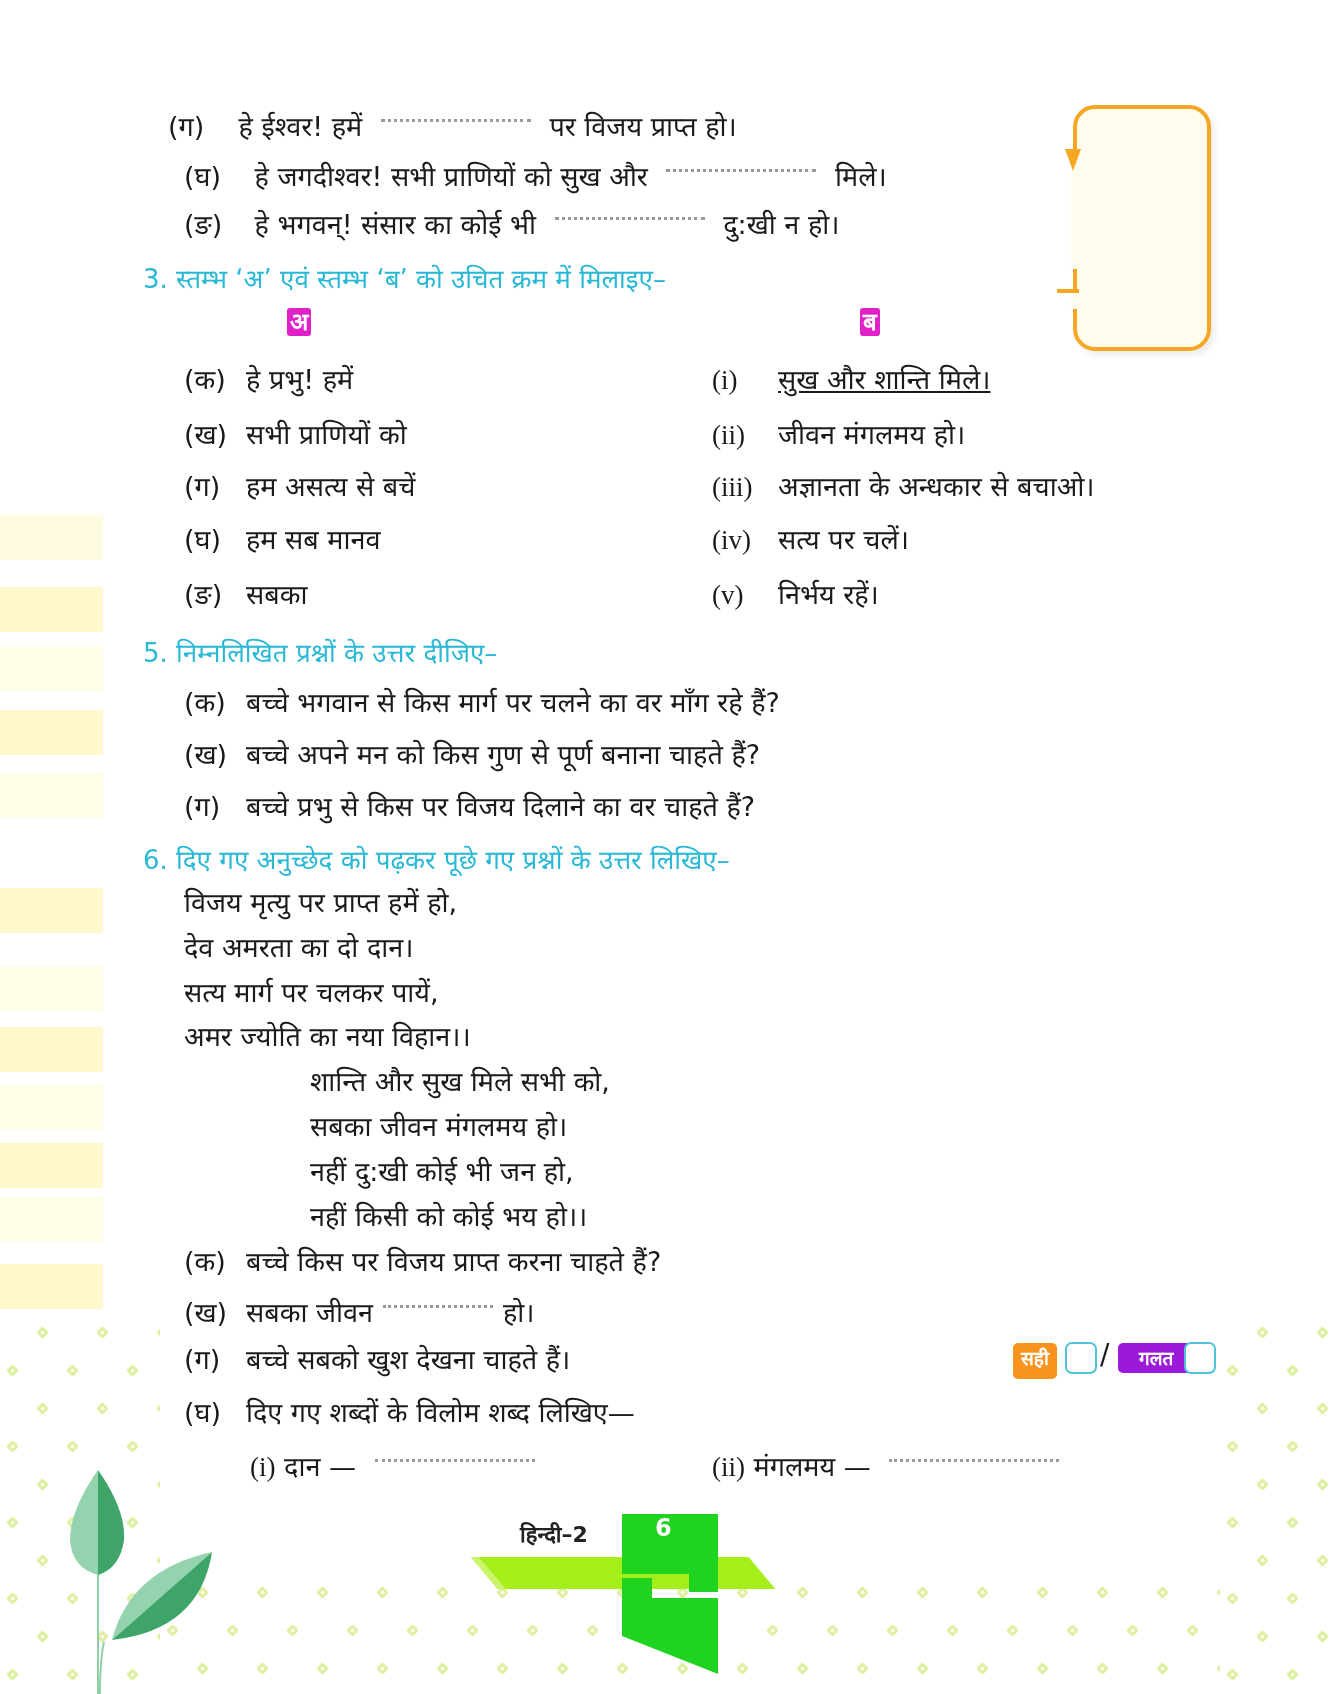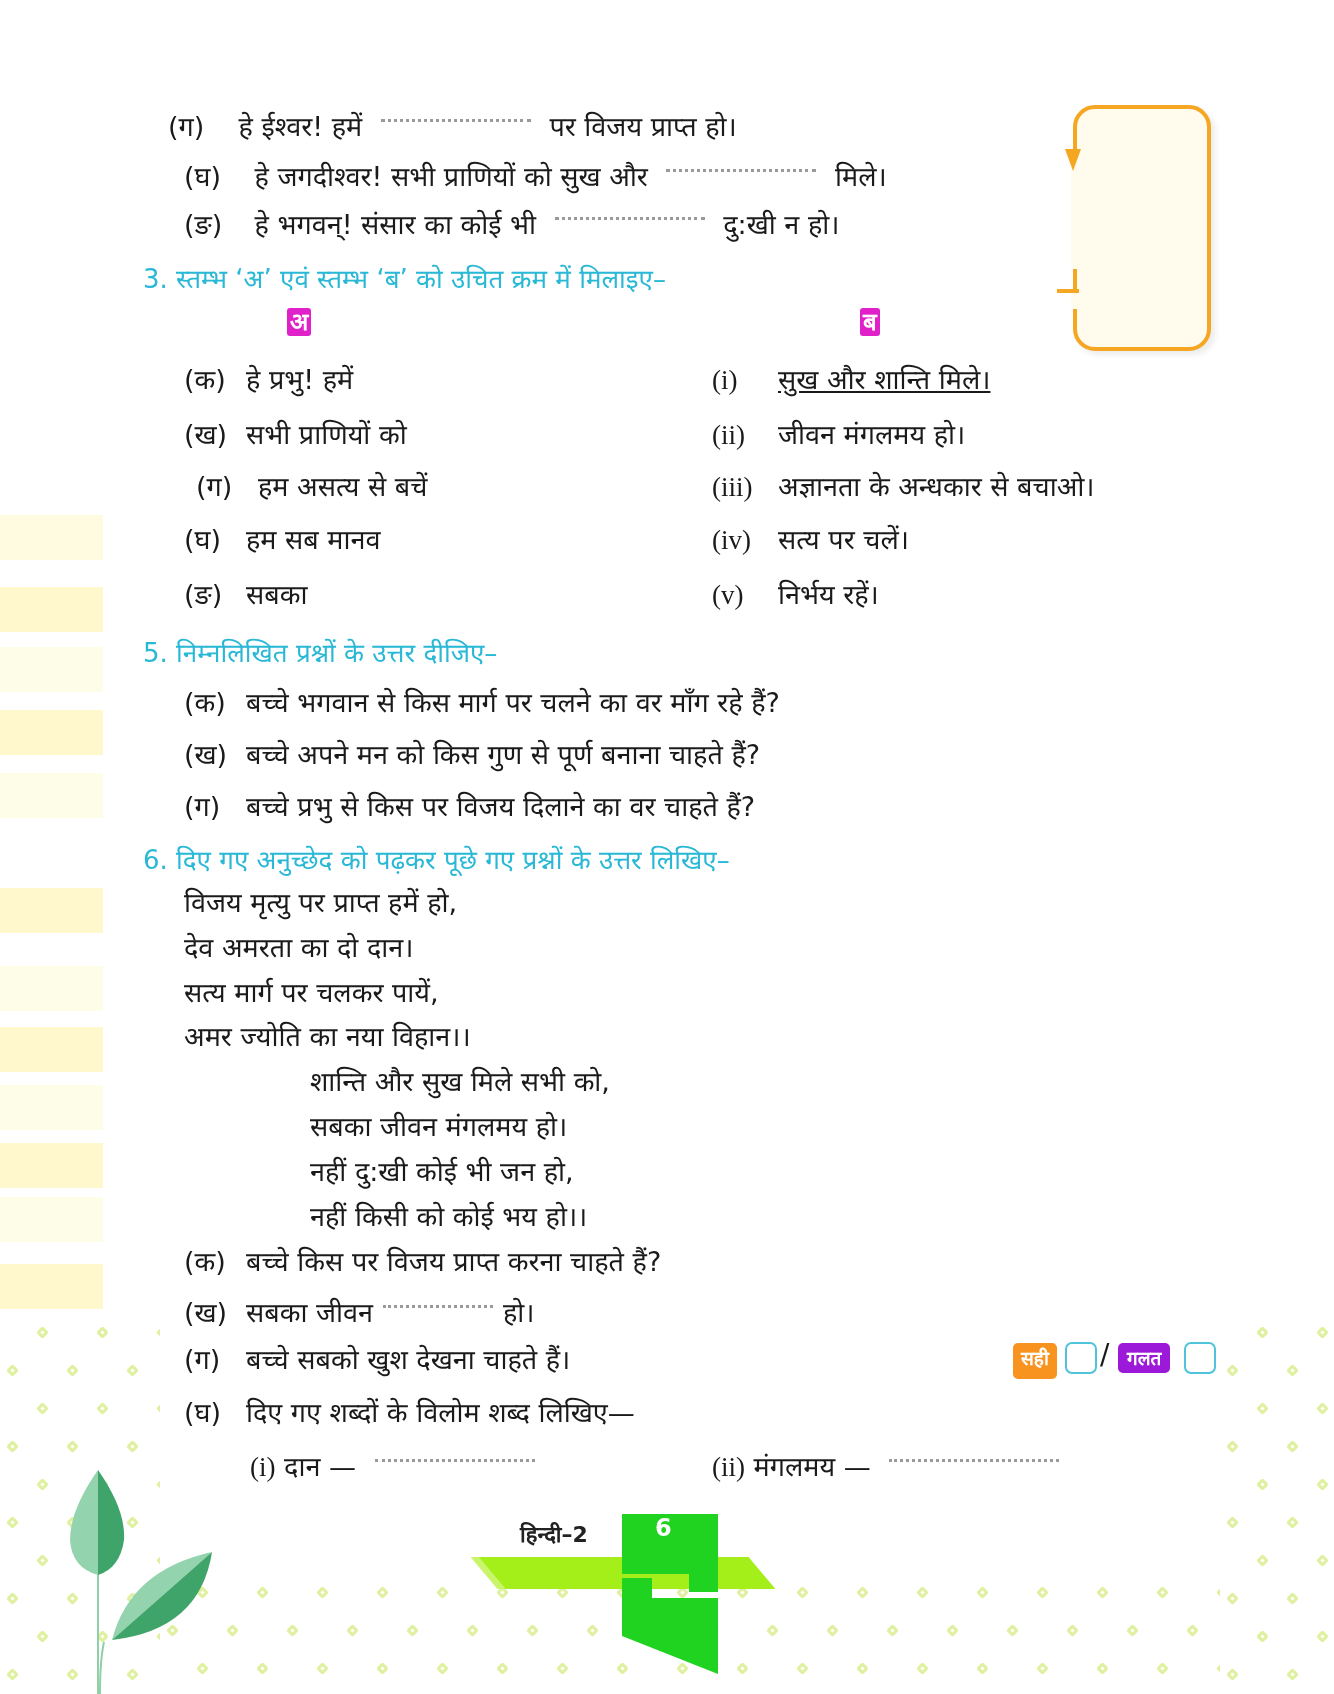--- a/index.html
+++ b/index.html
@@ -44,21 +44,21 @@
   .col-tag {
     position: absolute; background: #e020c8; color: #fff; font-weight: bold;
     font-size: 24px; line-height: 28px; padding: 0 3px; border-radius: 3px;
   }
 
   .sahi {
     position: absolute; left: 1013px; top: 1343px; height: 36px; padding: 0 8px;
     background: #f7931e; color: #fff; font-weight: bold; font-size: 19px; line-height: 30px; border-radius: 5px;
   }
   .galat {
-    position: absolute; left: 1118px; top: 1343px; height: 30px; padding: 0 9px;
+    position: absolute; left: 1118px; top: 1343px; height: 30px; padding: 0 21px;
     background: #9c19d9; color: #fff; font-weight: bold; font-size: 19px; line-height: 30px; border-radius: 5px;
   }
   .chk { position: absolute; top: 1342px; width: 28px; height: 28px; border: 2px solid #4fc3d9; border-radius: 7px; background: #fff; }
   .slash { position: absolute; left: 1100px; top: 1338px; font-size: 28px; }
 
   .footer-title { position: absolute; left: 520px; top: 1518px; font-size: 22px; font-weight: bold; color: #222; }
   .pg-band {
     position: absolute; left: 492px; top: 1557px; width: 270px; height: 32px; background: #a4ee1a;
     transform: skewX(40deg);
   }
@@ -231,21 +231,21 @@
   </div>
 </div>
 
 <div class="heading" style="left:143px;top:262px;">3.  स्तम्भ ‘अ’ एवं स्तम्भ ‘ब’ को उचित क्रम में मिलाइए–</div>
 <div class="col-tag" style="left:287px;top:308px;">अ</div>
 <div class="col-tag" style="left:860px;top:308px;">ब</div>
 
 <div>
   <div class="line" style="left:184px;top:362px;"><span class="lbl">(क)</span><span>हे प्रभु! हमें</span></div>
   <div class="line" style="left:184px;top:417px;"><span class="lbl">(ख)</span><span>सभी प्राणियों को</span></div>
-  <div class="line" style="left:184px;top:469px;margin-left:12px;"><span class="lbl">(ग)</span><span>हम असत्य से बचें</span></div>
+  <div class="line" style="left:184px;top:469px;"><span class="lbl">(ग)</span><span>हम असत्य से बचें</span></div>
   <div class="line" style="left:184px;top:522px;"><span class="lbl">(घ)</span><span>हम सब मानव</span></div>
   <div class="line" style="left:184px;top:577px;"><span class="lbl">(ङ)</span><span>सबका</span></div>
 </div>
 
 <div>
   <div class="line" style="left:712px;top:362px;font-family:'Liberation Serif',serif;text-decoration:underline;"><span style="display:inline-block;width:66px;">(i)</span><span style="font-family:'DejaVu Sans',sans-serif;">सुख और शान्ति मिले।</span></div>
   <div class="line" style="left:712px;top:417px;font-family:'Liberation Serif',serif;"><span style="display:inline-block;width:66px;">(ii)</span><span style="font-family:'DejaVu Sans',sans-serif;">जीवन मंगलमय हो।</span></div>
   <div class="line" style="left:712px;top:469px;font-family:'Liberation Serif',serif;"><span style="display:inline-block;width:66px;">(iii)</span><span style="font-family:'DejaVu Sans',sans-serif;">अज्ञानता के अन्धकार से बचाओ।</span></div>
   <div class="line" style="left:712px;top:522px;font-family:'Liberation Serif',serif;"><span style="display:inline-block;width:66px;">(iv)</span><span style="font-family:'DejaVu Sans',sans-serif;">सत्य पर चलें।</span></div>
   <div class="line" style="left:712px;top:577px;font-family:'Liberation Serif',serif;"><span style="display:inline-block;width:66px;">(v)</span><span style="font-family:'DejaVu Sans',sans-serif;">निर्भय रहें।</span></div>

